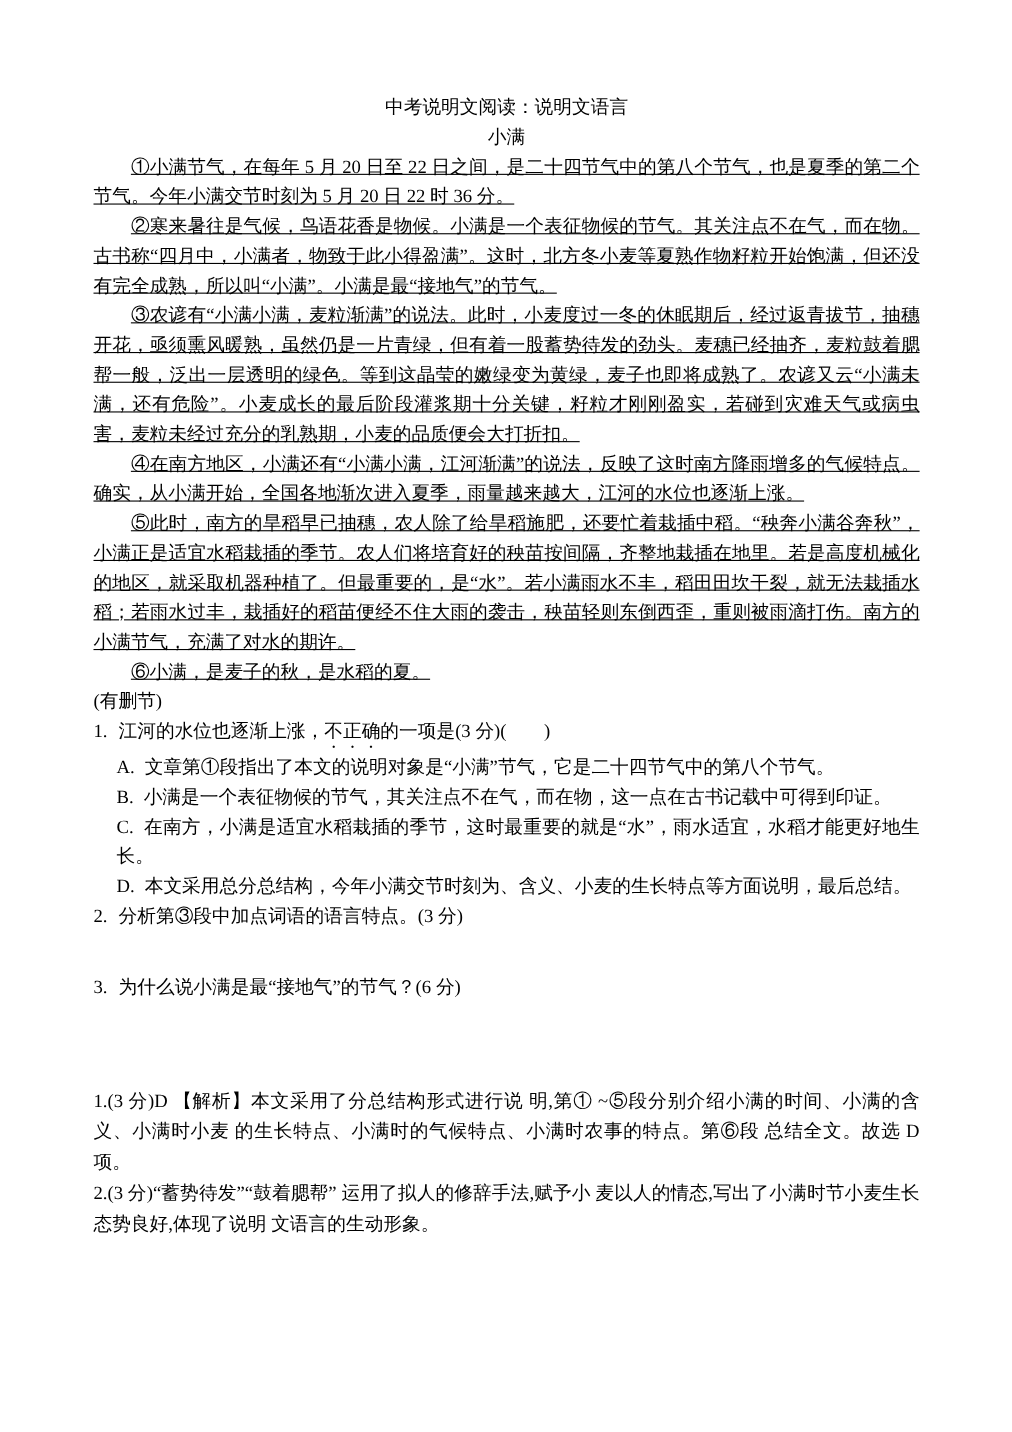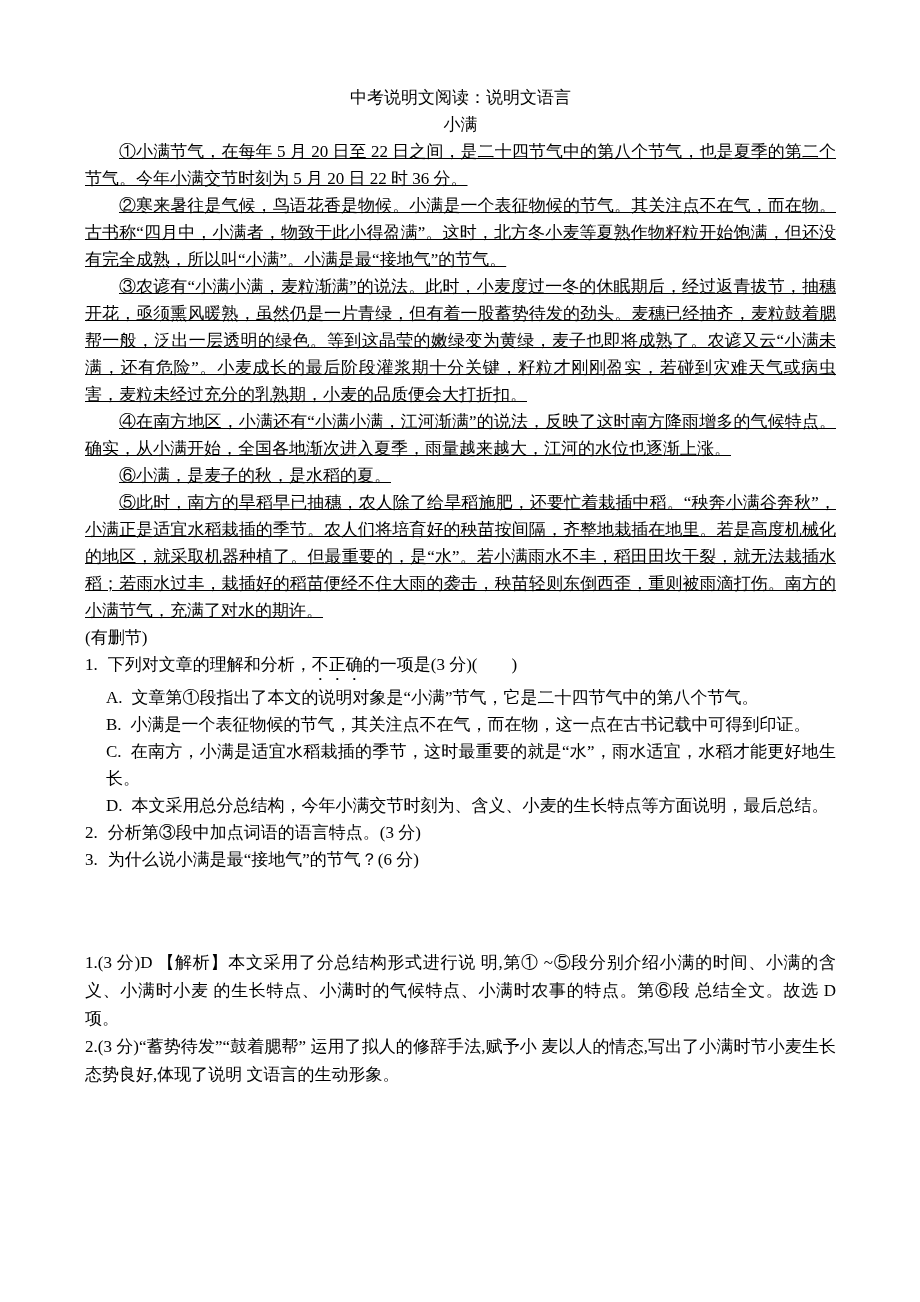--- a/index.html
+++ b/index.html
@@ -44,20 +44,21 @@
   }
   .option {
     margin: 0;
     padding-left: 21px;
     text-align: justify;
   }
   .opt-label {
     margin-right: 9px;
   }
   .q3 {
+    margin-top: 38px;
   }
   .answers {
     margin-top: 76px;
   }
   .answer {
     margin: 0;
     text-align: justify;
     line-height: 28px;
   }
   .emph {
@@ -72,26 +73,26 @@
 
 <div class="page">
 
   <div class="doc-title">中考说明文阅读：说明文语言</div>
   <div class="doc-subtitle">小满</div>
 
   <p class="para">①小满节气，在每年 5 月 20 日至 22 日之间，是二十四节气中的第八个节气，也是夏季的第二个节气。今年小满交节时刻为 5 月 20 日 22 时 36 分。</p>
   <p class="para">②寒来暑往是气候，鸟语花香是物候。小满是一个表征物候的节气。其关注点不在气，而在物。古书称“四月中，小满者，物致于此小得盈满”。这时，北方冬小麦等夏熟作物籽粒开始饱满，但还没有完全成熟，所以叫“小满”。小满是最“接地气”的节气。</p>
   <p class="para">③农谚有“小满小满，麦粒渐满”的说法。此时，小麦度过一冬的休眠期后，经过返青拔节，抽穗开花，亟须熏风暖熟，虽然仍是一片青绿，但有着一股蓄势待发的劲头。麦穗已经抽齐，麦粒鼓着腮帮一般，泛出一层透明的绿色。等到这晶莹的嫩绿变为黄绿，麦子也即将成熟了。农谚又云“小满未满，还有危险”。小麦成长的最后阶段灌浆期十分关键，籽粒才刚刚盈实，若碰到灾难天气或病虫害，麦粒未经过充分的乳熟期，小麦的品质便会大打折扣。</p>
   <p class="para">④在南方地区，小满还有“小满小满，江河渐满”的说法，反映了这时南方降雨增多的气候特点。确实，从小满开始，全国各地渐次进入夏季，雨量越来越大，江河的水位也逐渐上涨。</p>
+  <p class="para">⑤此时，南方的旱稻早已抽穗，农人除了给旱稻施肥，还要忙着栽插中稻。“秧奔小满谷奔秋”，小满正是适宜水稻栽插的季节。农人们将培育好的秧苗按间隔，齐整地栽插在地里。若是高度机械化的地区，就采取机器种植了。但最重要的，是“水”。若小满雨水不丰，稻田田坎干裂，就无法栽插水稻；若雨水过丰，栽插好的稻苗便经不住大雨的袭击，秧苗轻则东倒西歪，重则被雨滴打伤。南方的小满节气，充满了对水的期许。</p>
   <p class="para">⑥小满，是麦子的秋，是水稻的夏。</p>
-  <p class="para">⑤此时，南方的旱稻早已抽穗，农人除了给旱稻施肥，还要忙着栽插中稻。“秧奔小满谷奔秋”，小满正是适宜水稻栽插的季节。农人们将培育好的秧苗按间隔，齐整地栽插在地里。若是高度机械化的地区，就采取机器种植了。但最重要的，是“水”。若小满雨水不丰，稻田田坎干裂，就无法栽插水稻；若雨水过丰，栽插好的稻苗便经不住大雨的袭击，秧苗轻则东倒西歪，重则被雨滴打伤。南方的小满节气，充满了对水的期许。</p>
 
   <div class="note">(有删节)</div>
 
-  <p class="question"><span class="qnum">1.</span><span>下列对文章的理解和分析，</span><span class="emph">不正确</span><span>的一项是(3 分)(　　)</span></p>
+  <p class="question"><span class="qnum">1.</span><span>江河的水位也逐渐上涨，</span><span class="emph">不正确</span><span>的一项是(3 分)(　　)</span></p>
 
   <p class="option"><span class="opt-label">A.</span><span>文章第①段指出了本文的说明对象是“小满”节气，它是二十四节气中的第八个节气。</span></p>
   <p class="option"><span class="opt-label">B.</span><span>小满是一个表征物候的节气，其关注点不在气，而在物，这一点在古书记载中可得到印证。</span></p>
   <p class="option"><span class="opt-label">C.</span><span>在南方，小满是适宜水稻栽插的季节，这时最重要的就是“水”，雨水适宜，水稻才能更好地生长。</span></p>
   <p class="option"><span class="opt-label">D.</span><span>本文采用总分总结构，今年小满交节时刻为、含义、小麦的生长特点等方面说明，最后总结。</span></p>
 
   <p class="question"><span class="qnum">2.</span><span>分析第③段中加点词语的语言特点。(3 分)</span></p>
 
   <p class="question q3"><span class="qnum">3.</span><span>为什么说小满是最“接地气”的节气？(6 分)</span></p>
 

